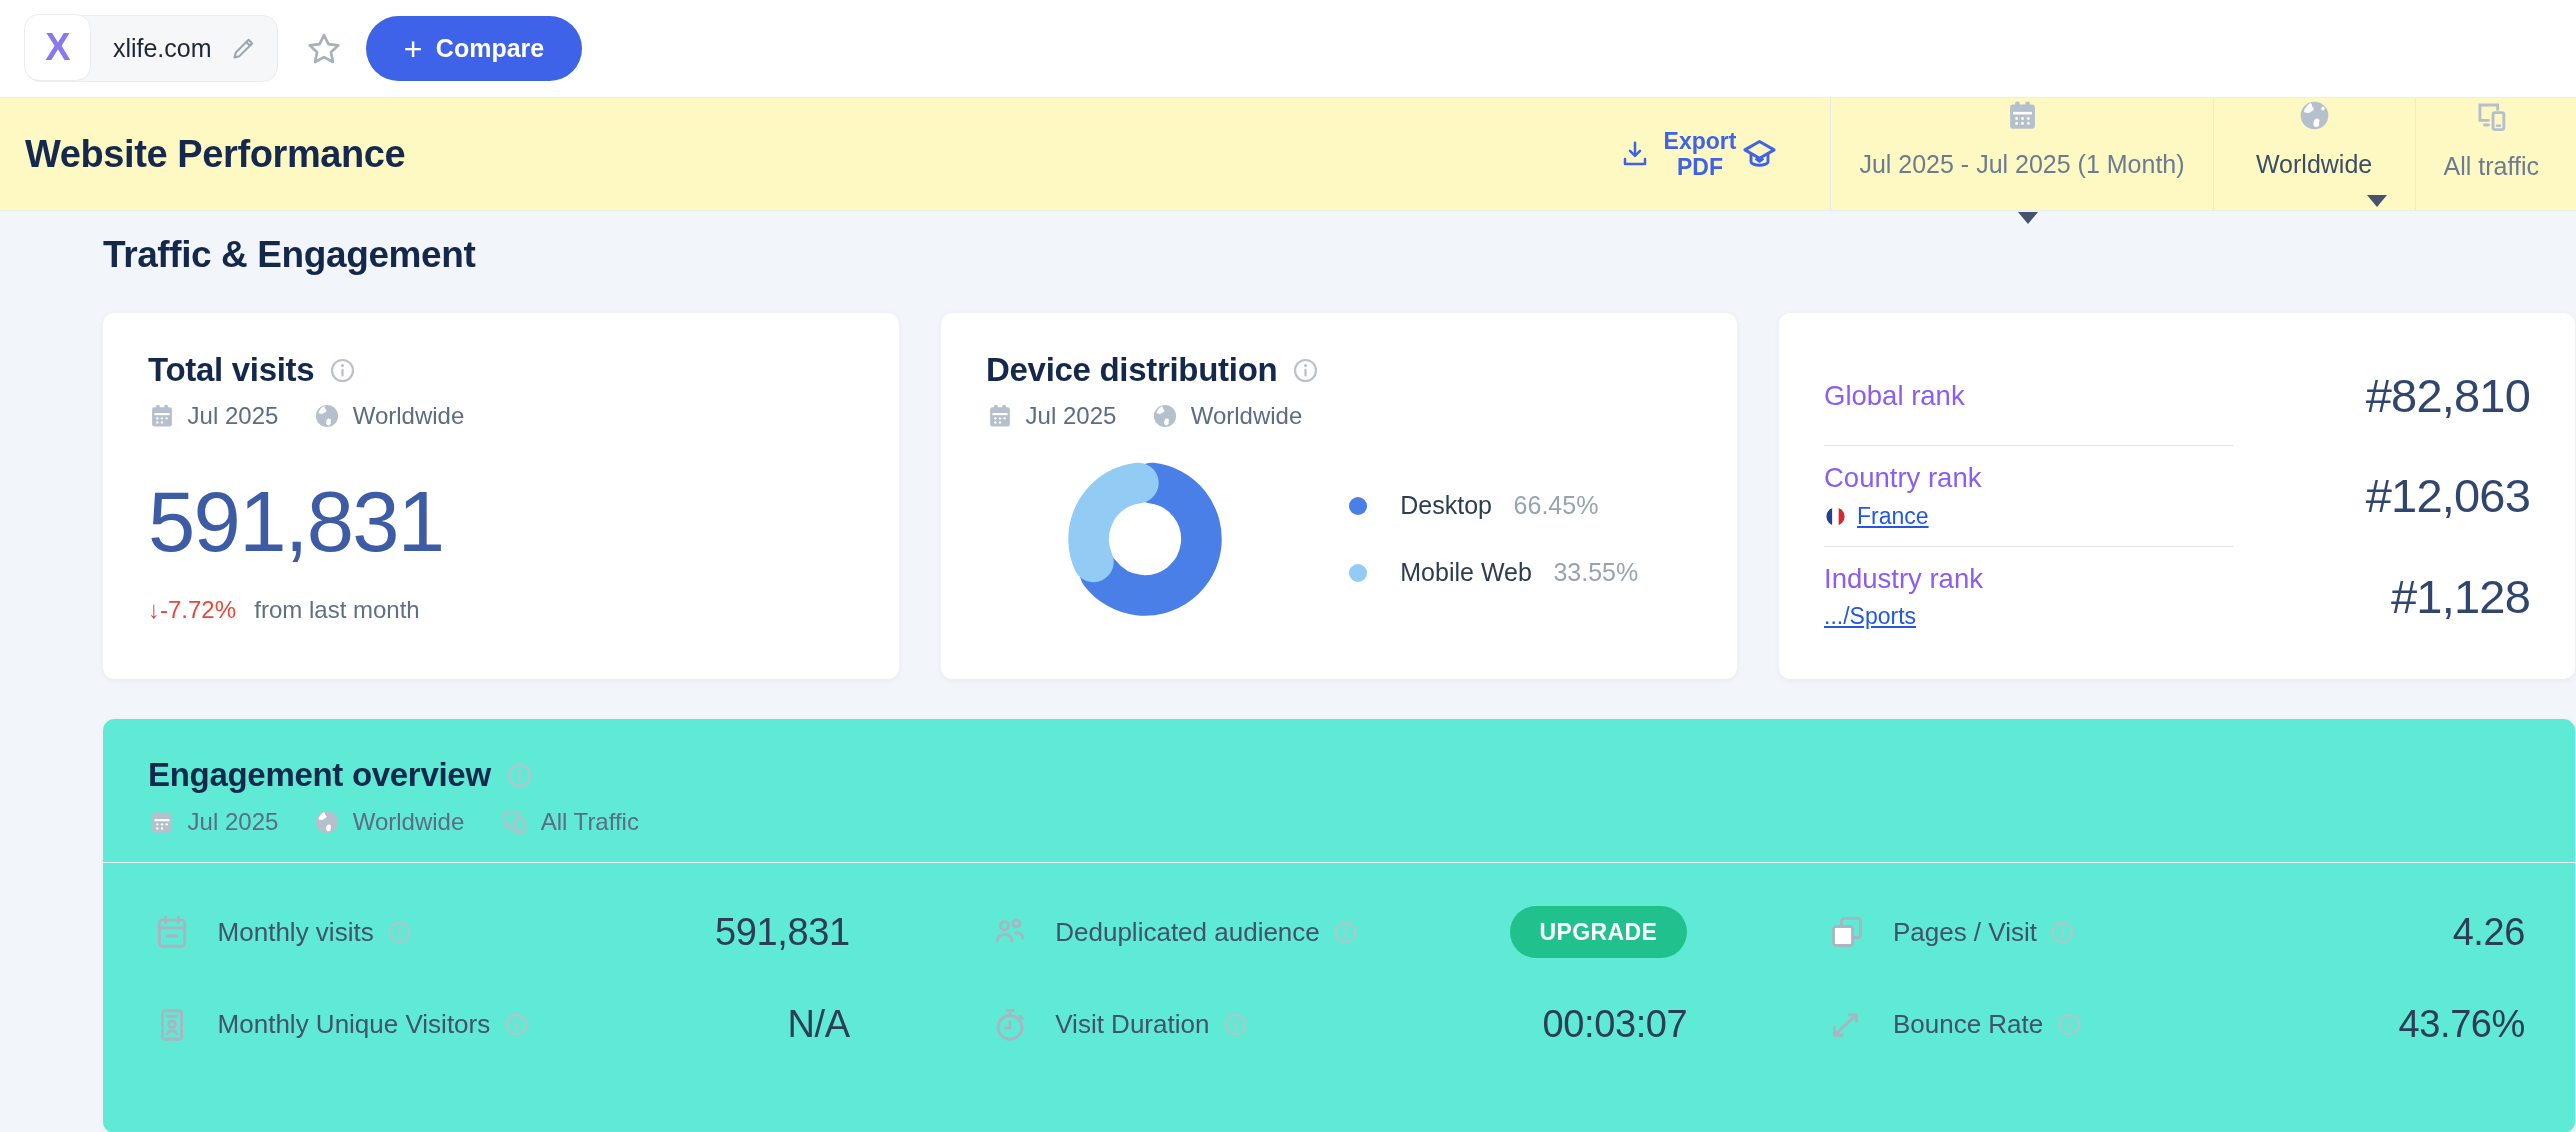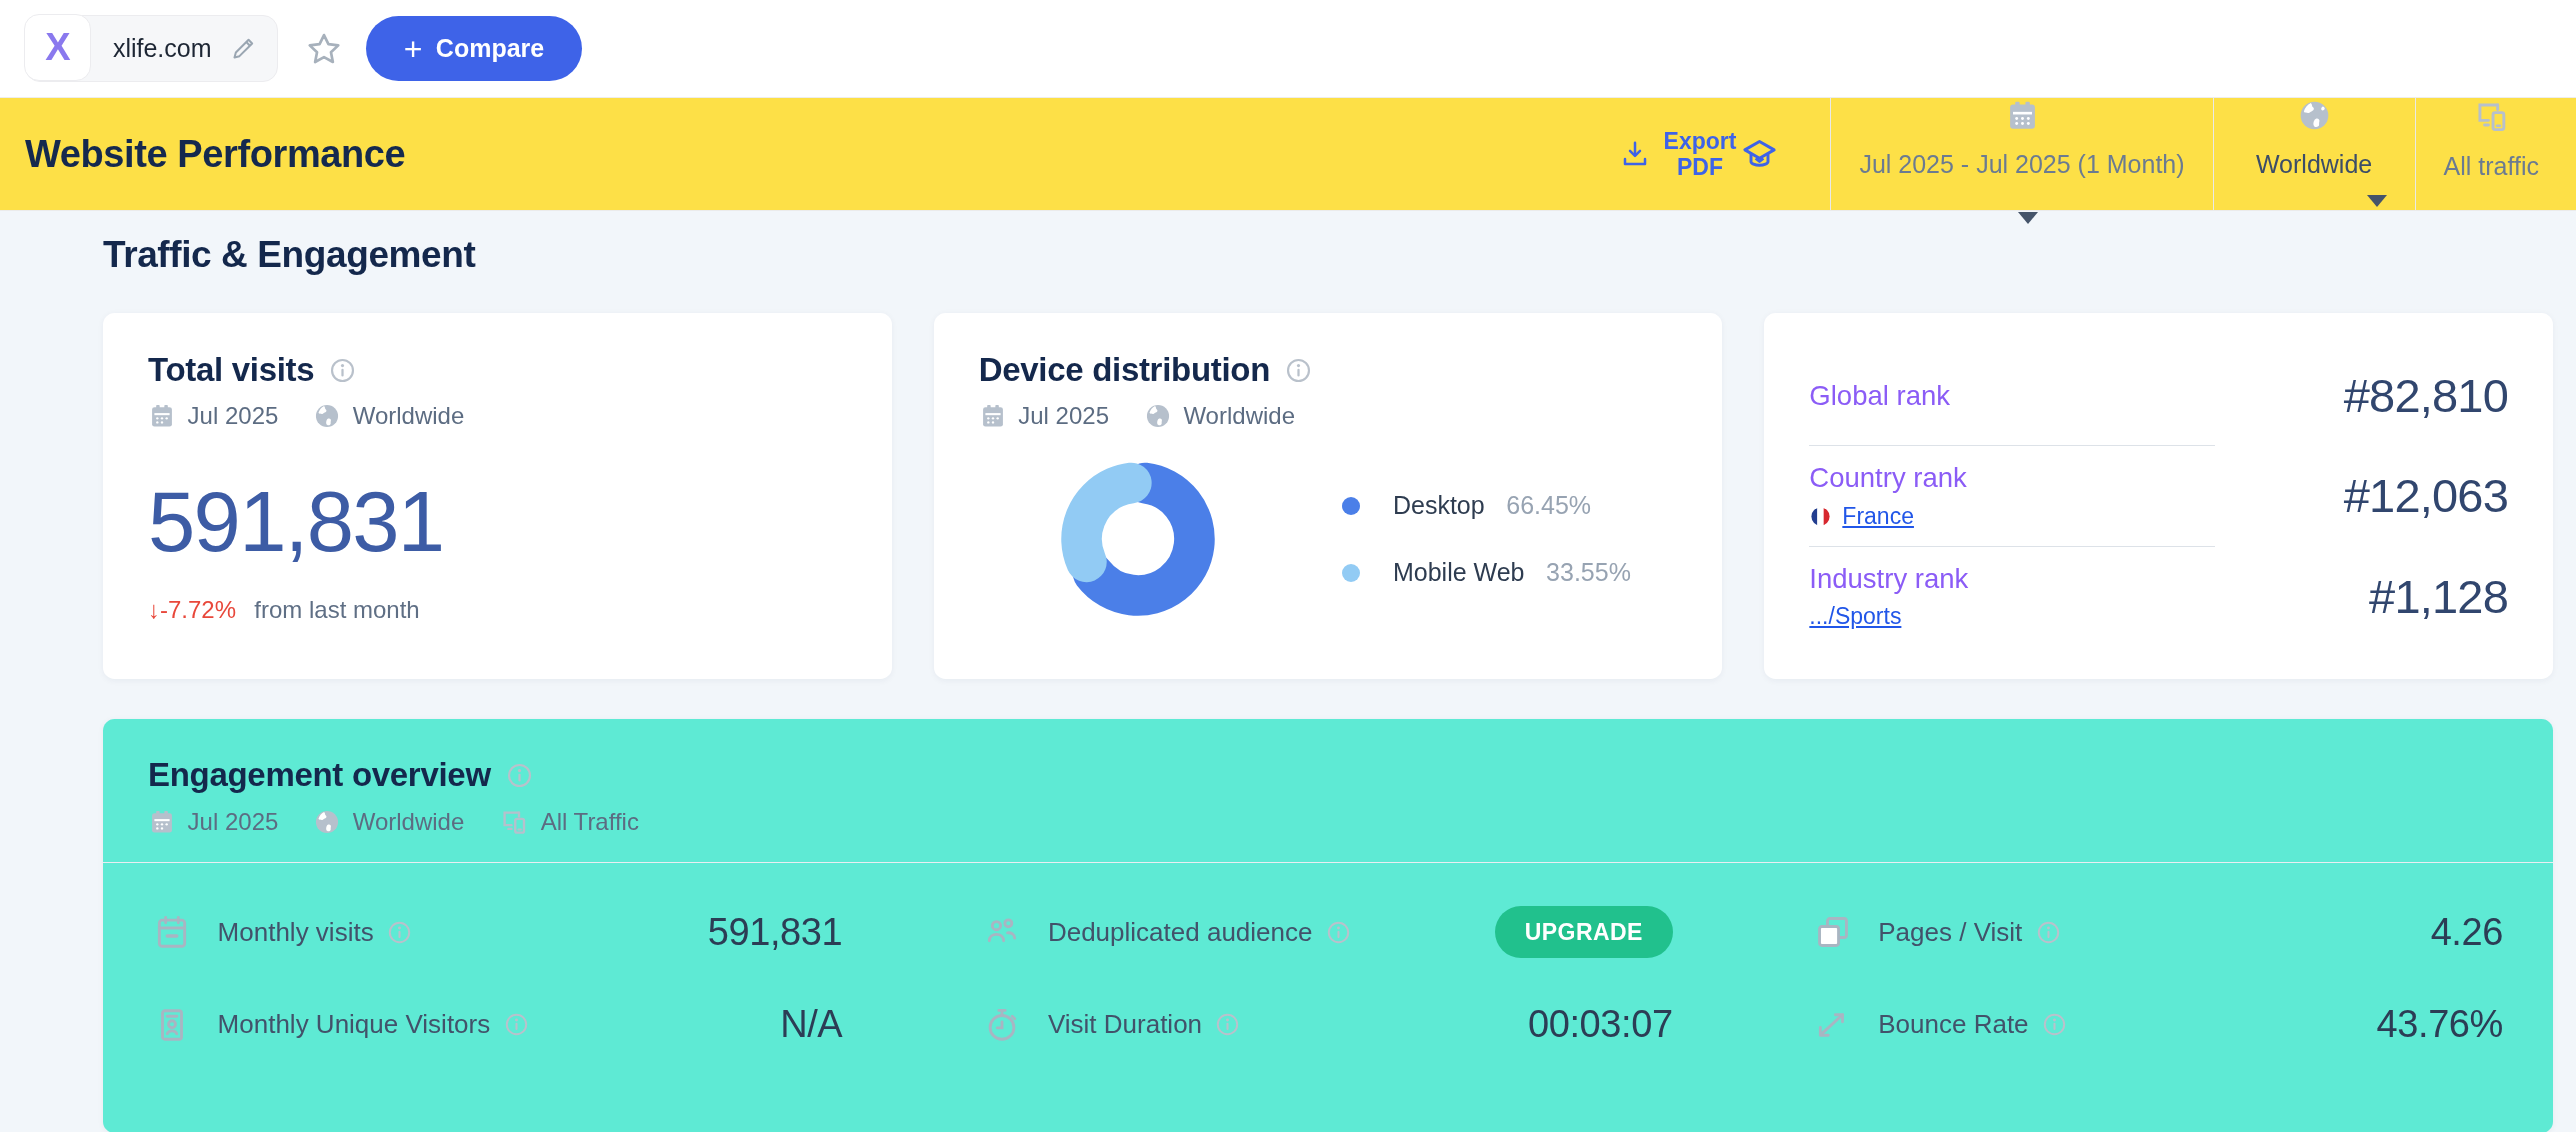--- a/index.html
+++ b/index.html
@@ -12,38 +12,38 @@
   .domain-chip { display:flex; align-items:center; height:67px; background:#f6f7f9; border:1.7px solid #ececef; border-radius:15px; padding-right:20px; }
   .logo-tile { width:67px; height:67px; margin:-1.7px 0 0 -1.7px; background:#fff; border:1.7px solid #ececef; border-radius:15px; display:flex; align-items:center; justify-content:center; }
   .logo-x { font-size:38px; font-weight:700; color:#8a79ee; }
   .domain-text { font-size:25px; color:#1d2634; margin:0 18.3px 0 21.6px; }
   .icon-pencil { color:#9aa6b2; }
   .star-wrap { margin:0 23px 0 27px; color:#a7b1bc; }
   .compare-btn { background:#3e63e8; color:#fff; font-size:25px; font-weight:700; border:none; border-radius:37px; height:65px; padding:0 38px; display:flex; align-items:center; gap:13.3px; cursor:pointer; }
   .compare-plus { font-size:32px; font-weight:400; line-height:1; }
 
   
-  .pagehead { height:113px; background:#fde047; display:flex; align-items:stretch; padding-left:25px; border-bottom:1.7px solid #ebebeb; }
+  .pagehead { height:113px; background:#fef9c3; display:flex; align-items:stretch; padding-left:25px; border-bottom:1.7px solid #ebebeb; }
   .page-title { font-size:38px; font-weight:600; color:#15294e; align-self:center; letter-spacing:-0.4px; }
   .head-controls { margin-left:auto; display:flex; align-items:stretch; }
   .hc { display:flex; align-items:center; padding:0 27px; }
   .hc + .hc-div { border-left:1.7px solid #e9e9e9; }
   .hc-div { display:flex; align-items:center; padding:0 28px; border-left:1.7px solid #e9e9e9;flex-direction:column; }
   .export-btn { display:flex; align-items:center; gap:13.3px; color:#3e63e8; background:none; border:none; cursor:pointer; }
   .export-label { font-size:23px; font-weight:700; line-height:1.15; text-align:center; color:#3e63e8; white-space:pre-line; }
   .academy { padding:0 25px 0 5px; display:flex; align-items:center; color:#3e63e8; }
   .picker { gap:16.6px; cursor:pointer; }
   .picker-text { font-size:25px; color:#6b7b91; }
   .picker-text.dark { color:#3c4d68; }
   .blue-dot { width:15px; height:15px; border-radius:50%; background:#3e63e8; margin-left:8.3px; }
   .caret { width:0; height:0; border-left:10px solid transparent; border-right:10px solid transparent; border-top:12.5px solid #45546a; margin-left:11.6px; }
   .gray-ic { color:#b6c0cc; }
 
   
-  .content { padding-left:103px; padding-right:23px; }
+  .content { padding-left:103px; padding-right:1px; }
   .section-title { font-size:37px; font-weight:600; color:#14284c; padding:23px 0 0; letter-spacing:-0.4px; }
   .cards-row { display:flex; gap:42px; margin-top:37px; }
   .card { background:#fff; border-radius:11.6px; box-shadow:0 1.7px 6.7px rgba(20,40,80,0.05); flex:1; height:366px; padding:38px 45px; }
 
   .card-title-row { display:flex; align-items:center; gap:15px; }
   .card-title { font-size:33px; font-weight:600; color:#14284c; letter-spacing:-0.3px; }
   .meta-row { display:flex; align-items:center; gap:11.6px; margin-top:13.3px; font-size:24px; color:#5c6c82; }
   .meta-gap { width:11.6px; }
 
   .big-number { font-size:85px; color:#3d5ca5; margin-top:43px; letter-spacing:-1.7px; }

